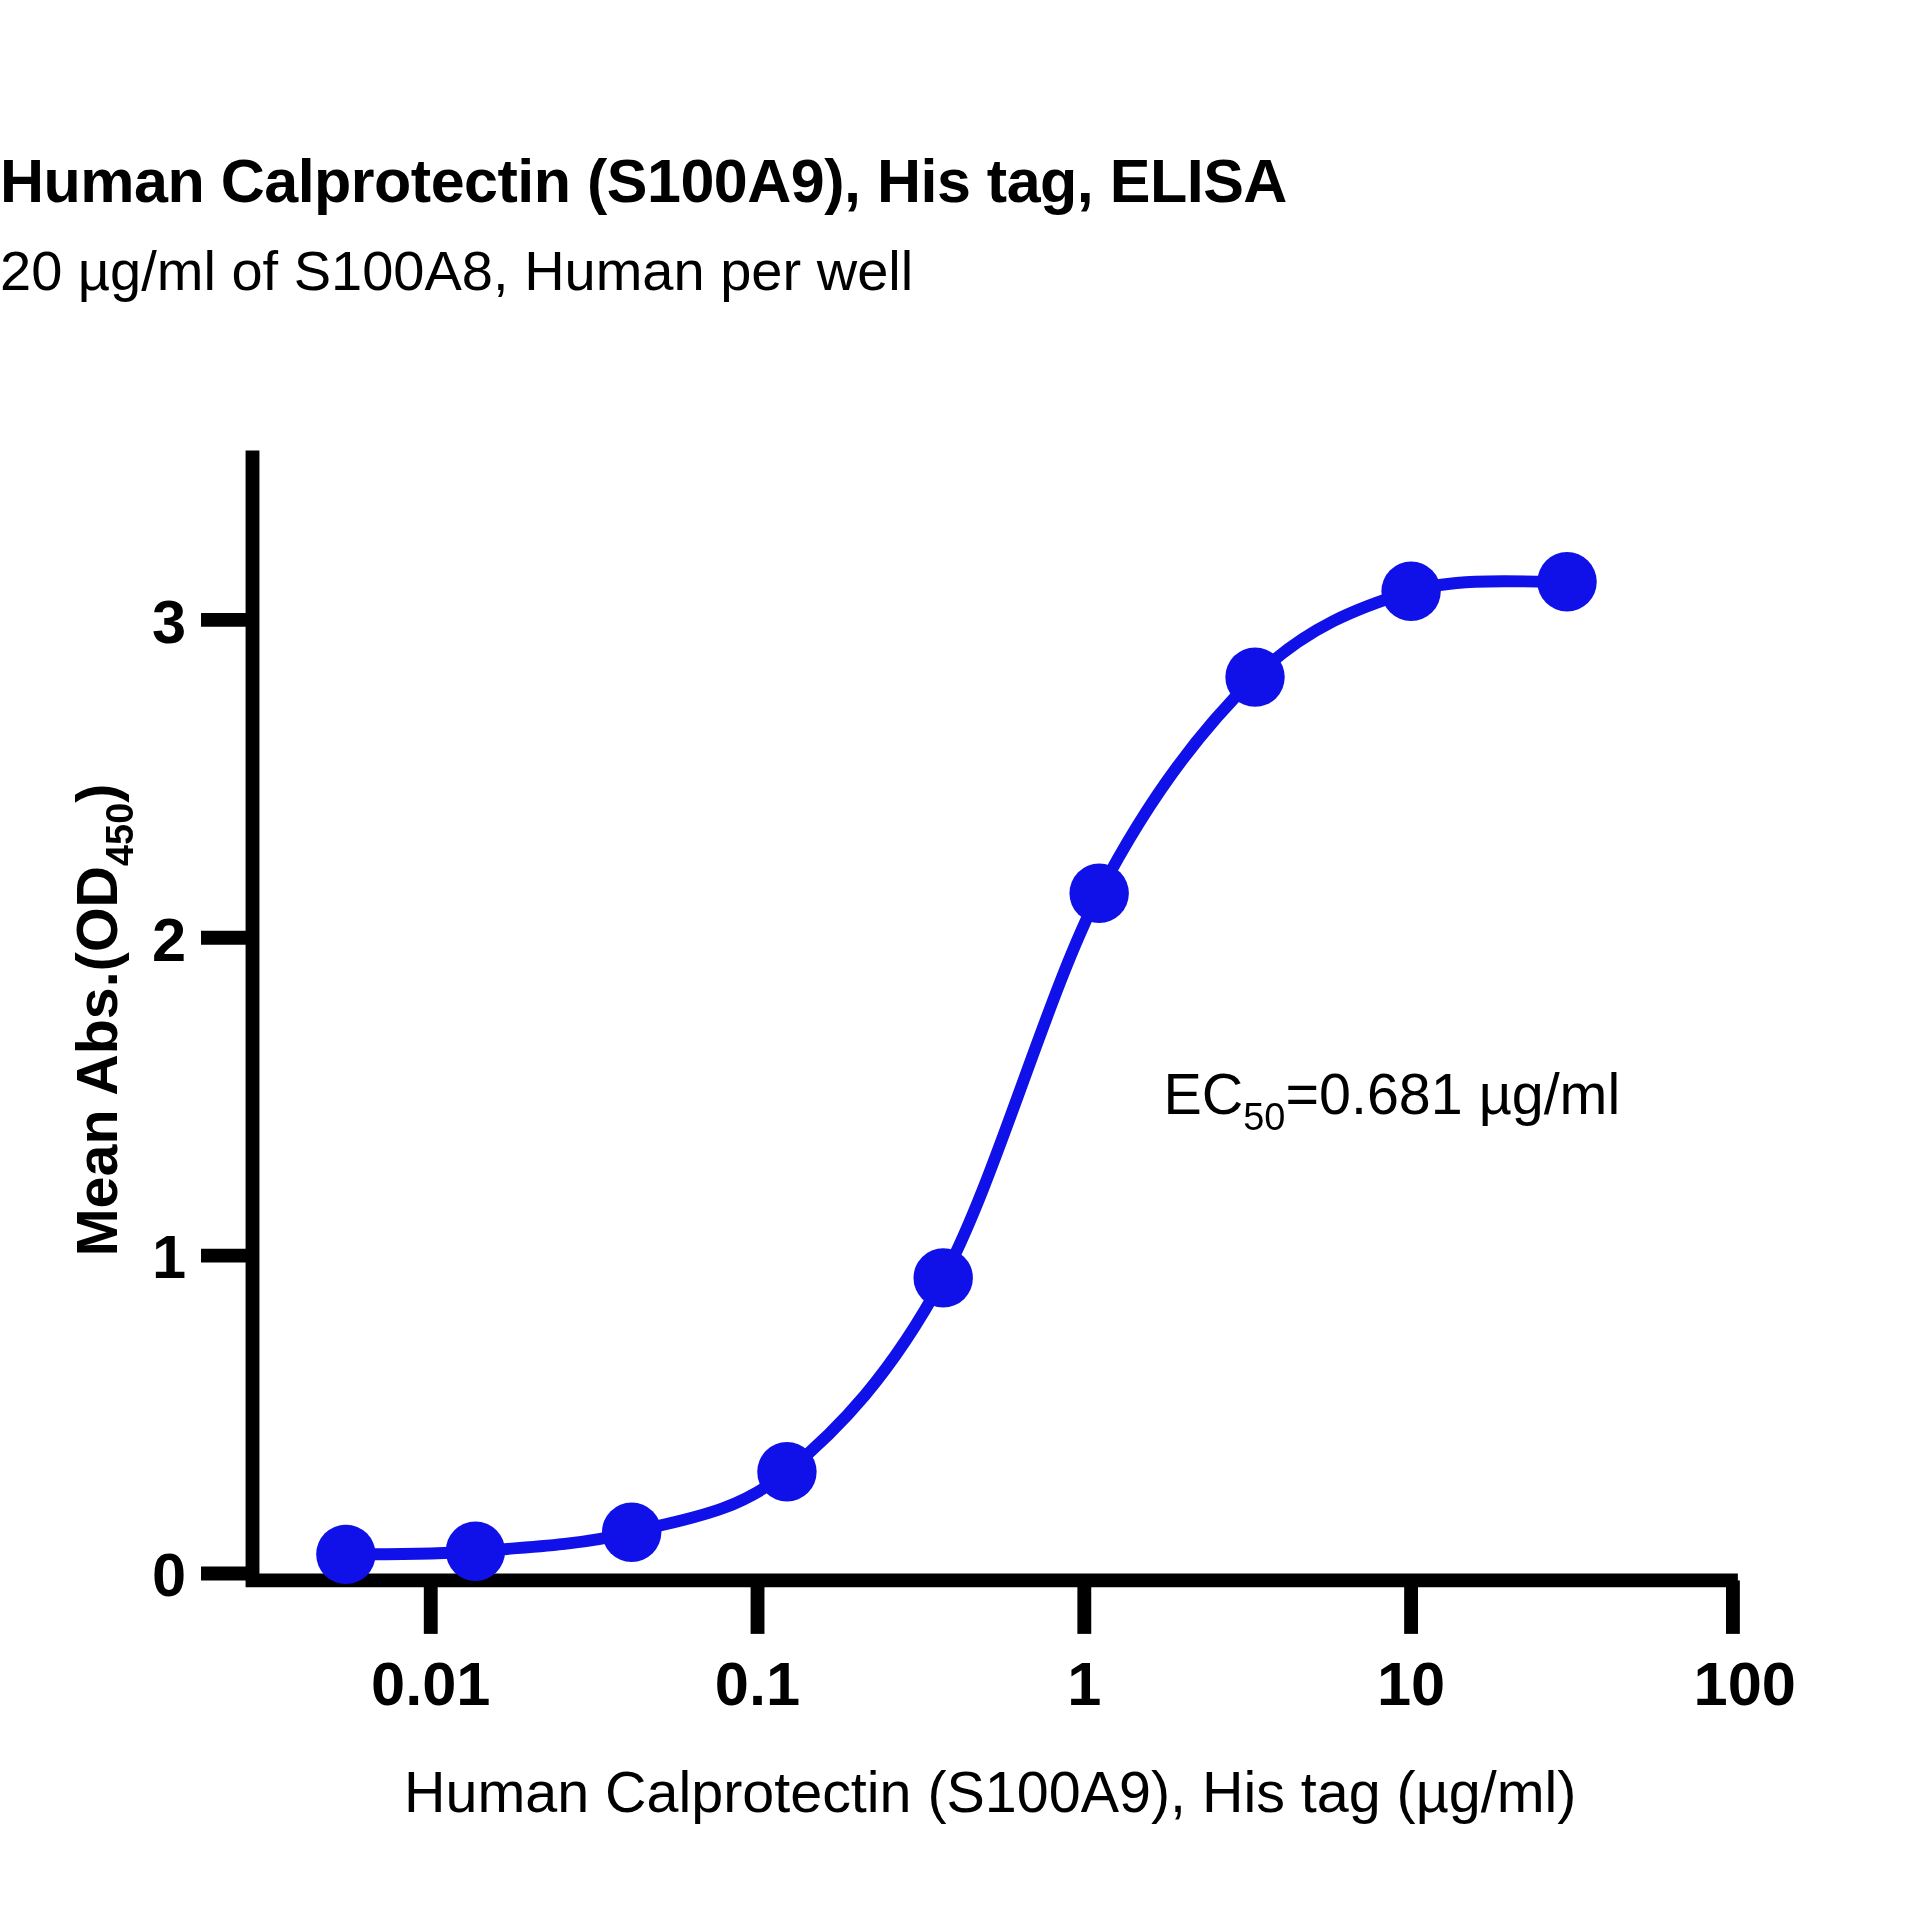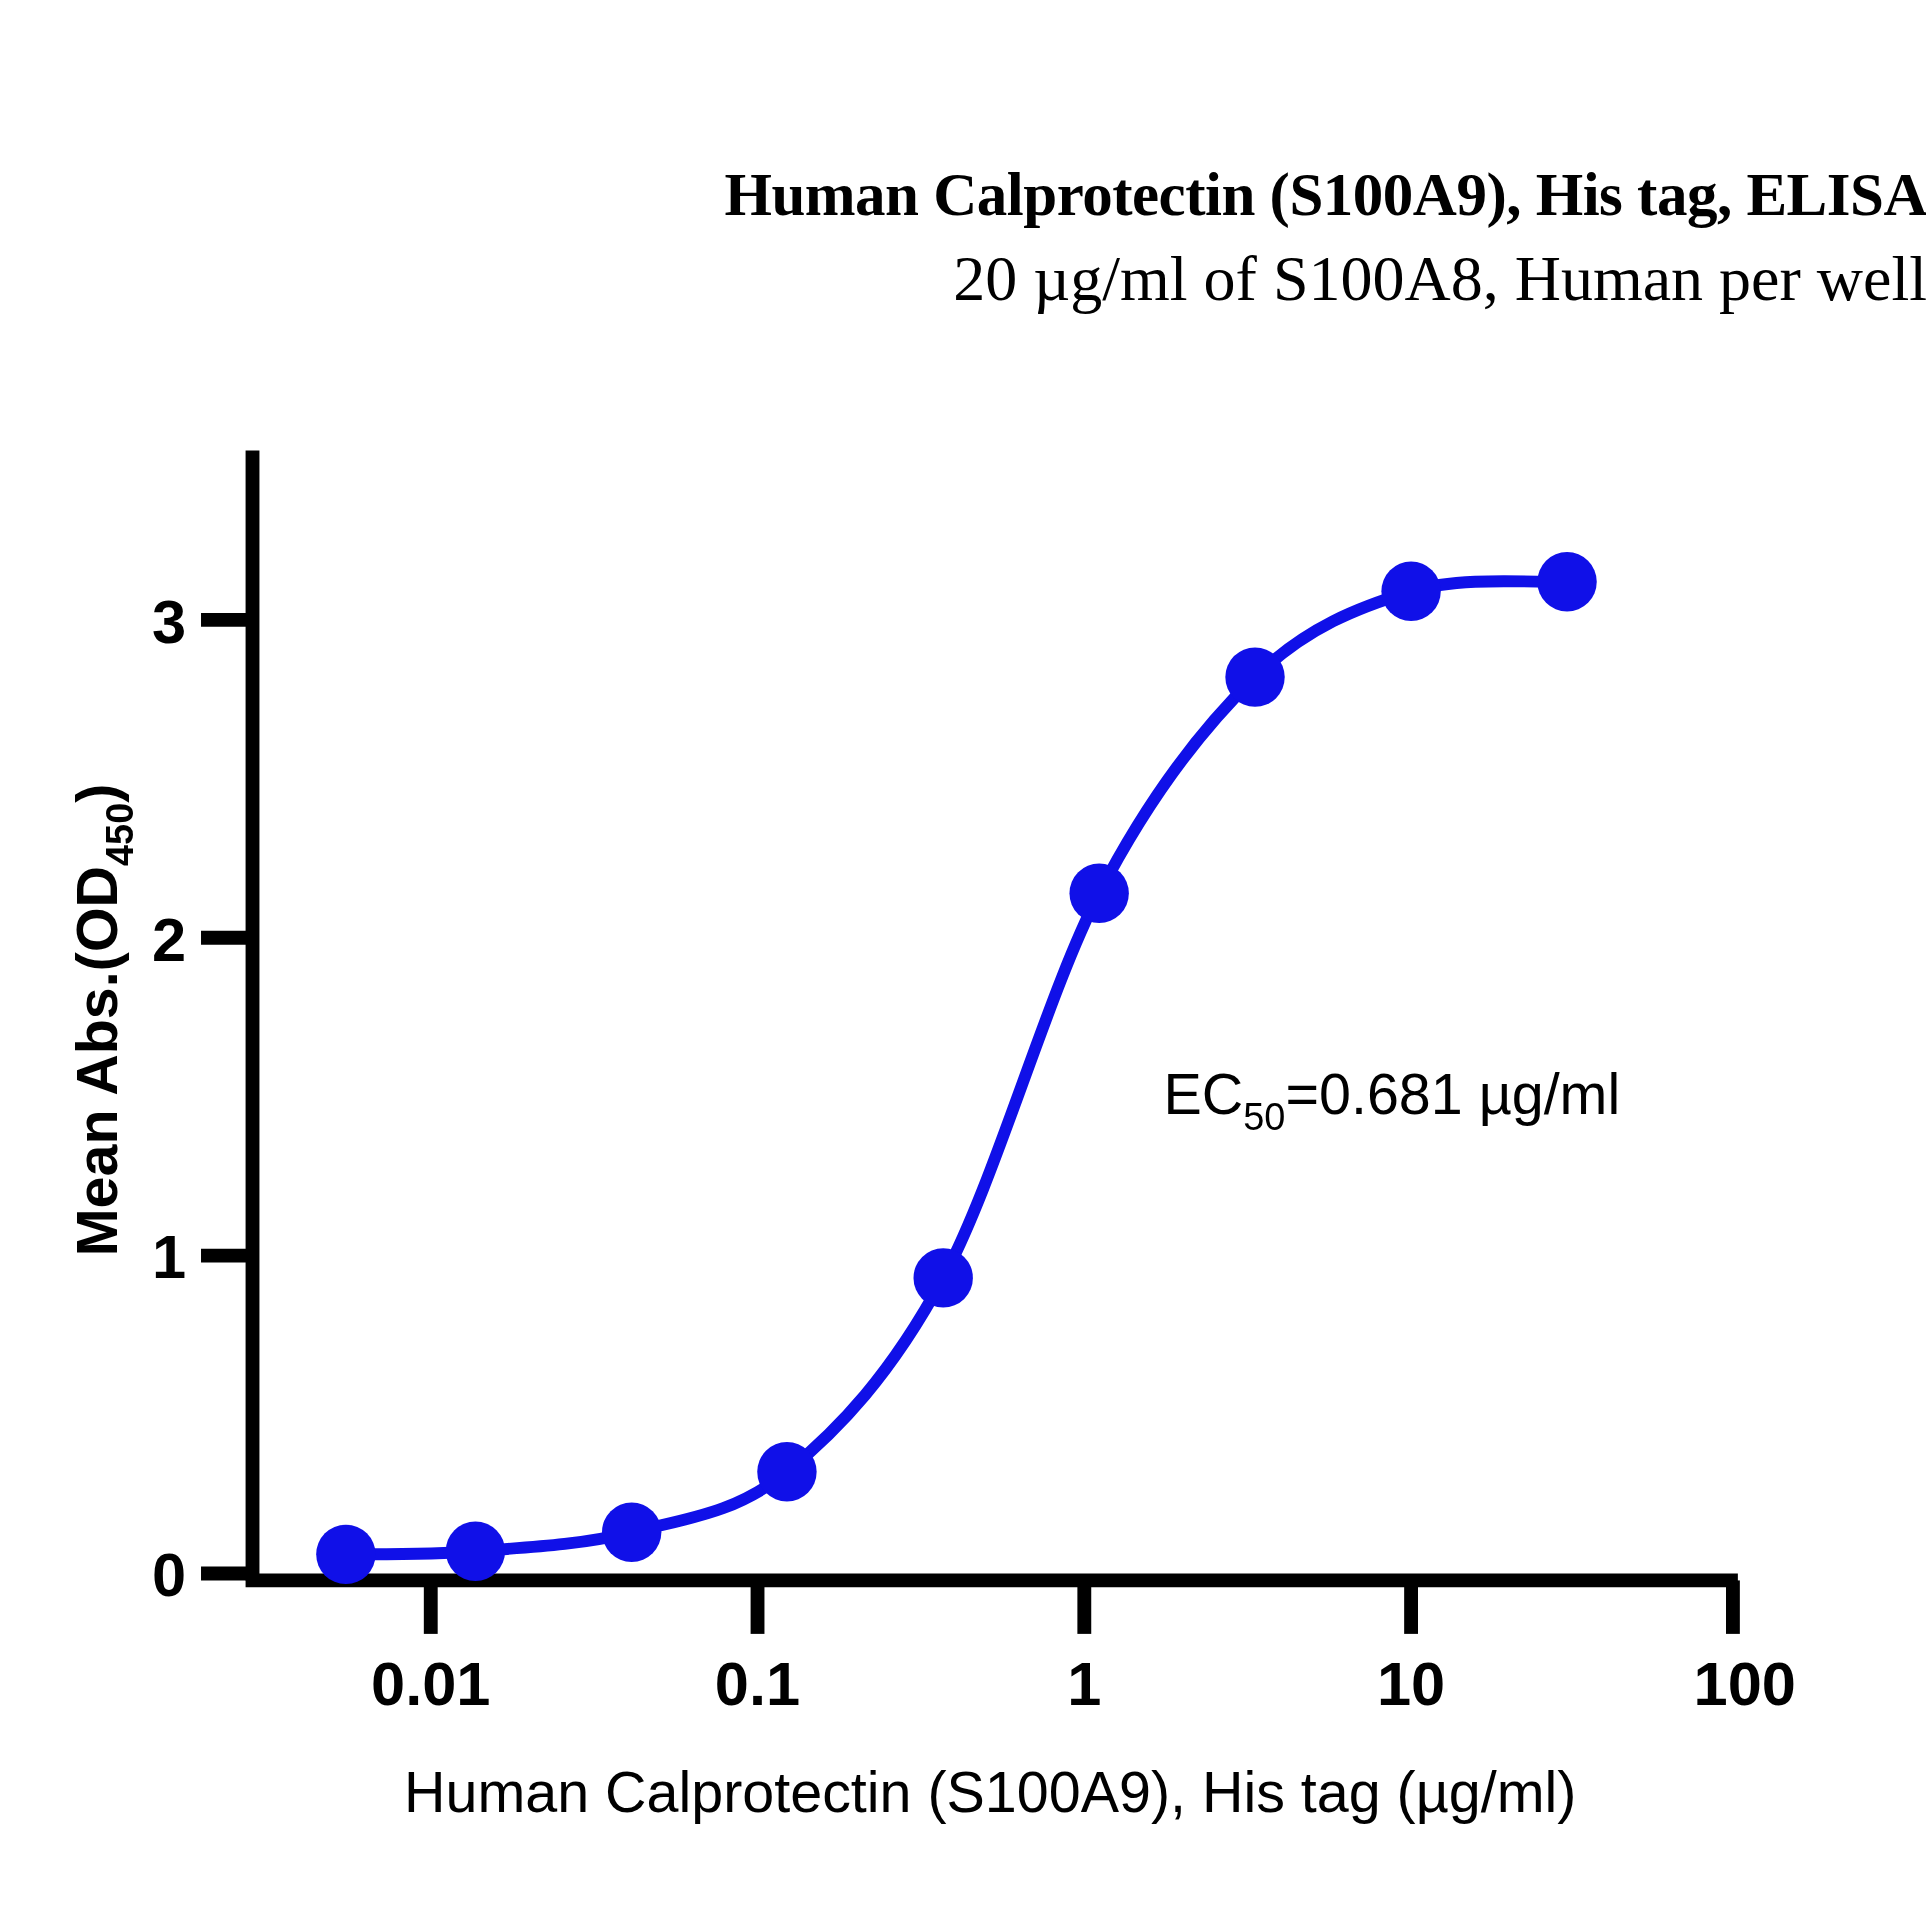--- a/index.html
+++ b/index.html
@@ -15,38 +15,37 @@
     overflow: hidden;
   }
   #figure {
     position: relative;
     width: 1927px;
     height: 1927px;
     background: #ffffff;
   }
   .title-block {
     position: absolute;
-    top: 162px;
+    top: 149px;
     left: 0;
     width: 1927px;
-    text-align: right;
-    font-family: Liberation Serif, serif;
+    text-align: left;
   }
   #chart-title {
     font-size: 61px;
     font-weight: bold;
     letter-spacing: -0.5px;
     line-height: 1.08;
     white-space: nowrap;
   }
   #chart-subtitle {
-    font-size: 64px;
+    font-size: 56px;
     font-weight: normal;
     line-height: 1.15;
-    margin-top: 14px;
+    margin-top: 24px;
     white-space: nowrap;
   }
   #plot-svg {
     position: absolute;
     top: 0;
     left: 0;
   }
   .tick-label {
     font-family: "Liberation Sans", sans-serif;
     font-size: 62px;

